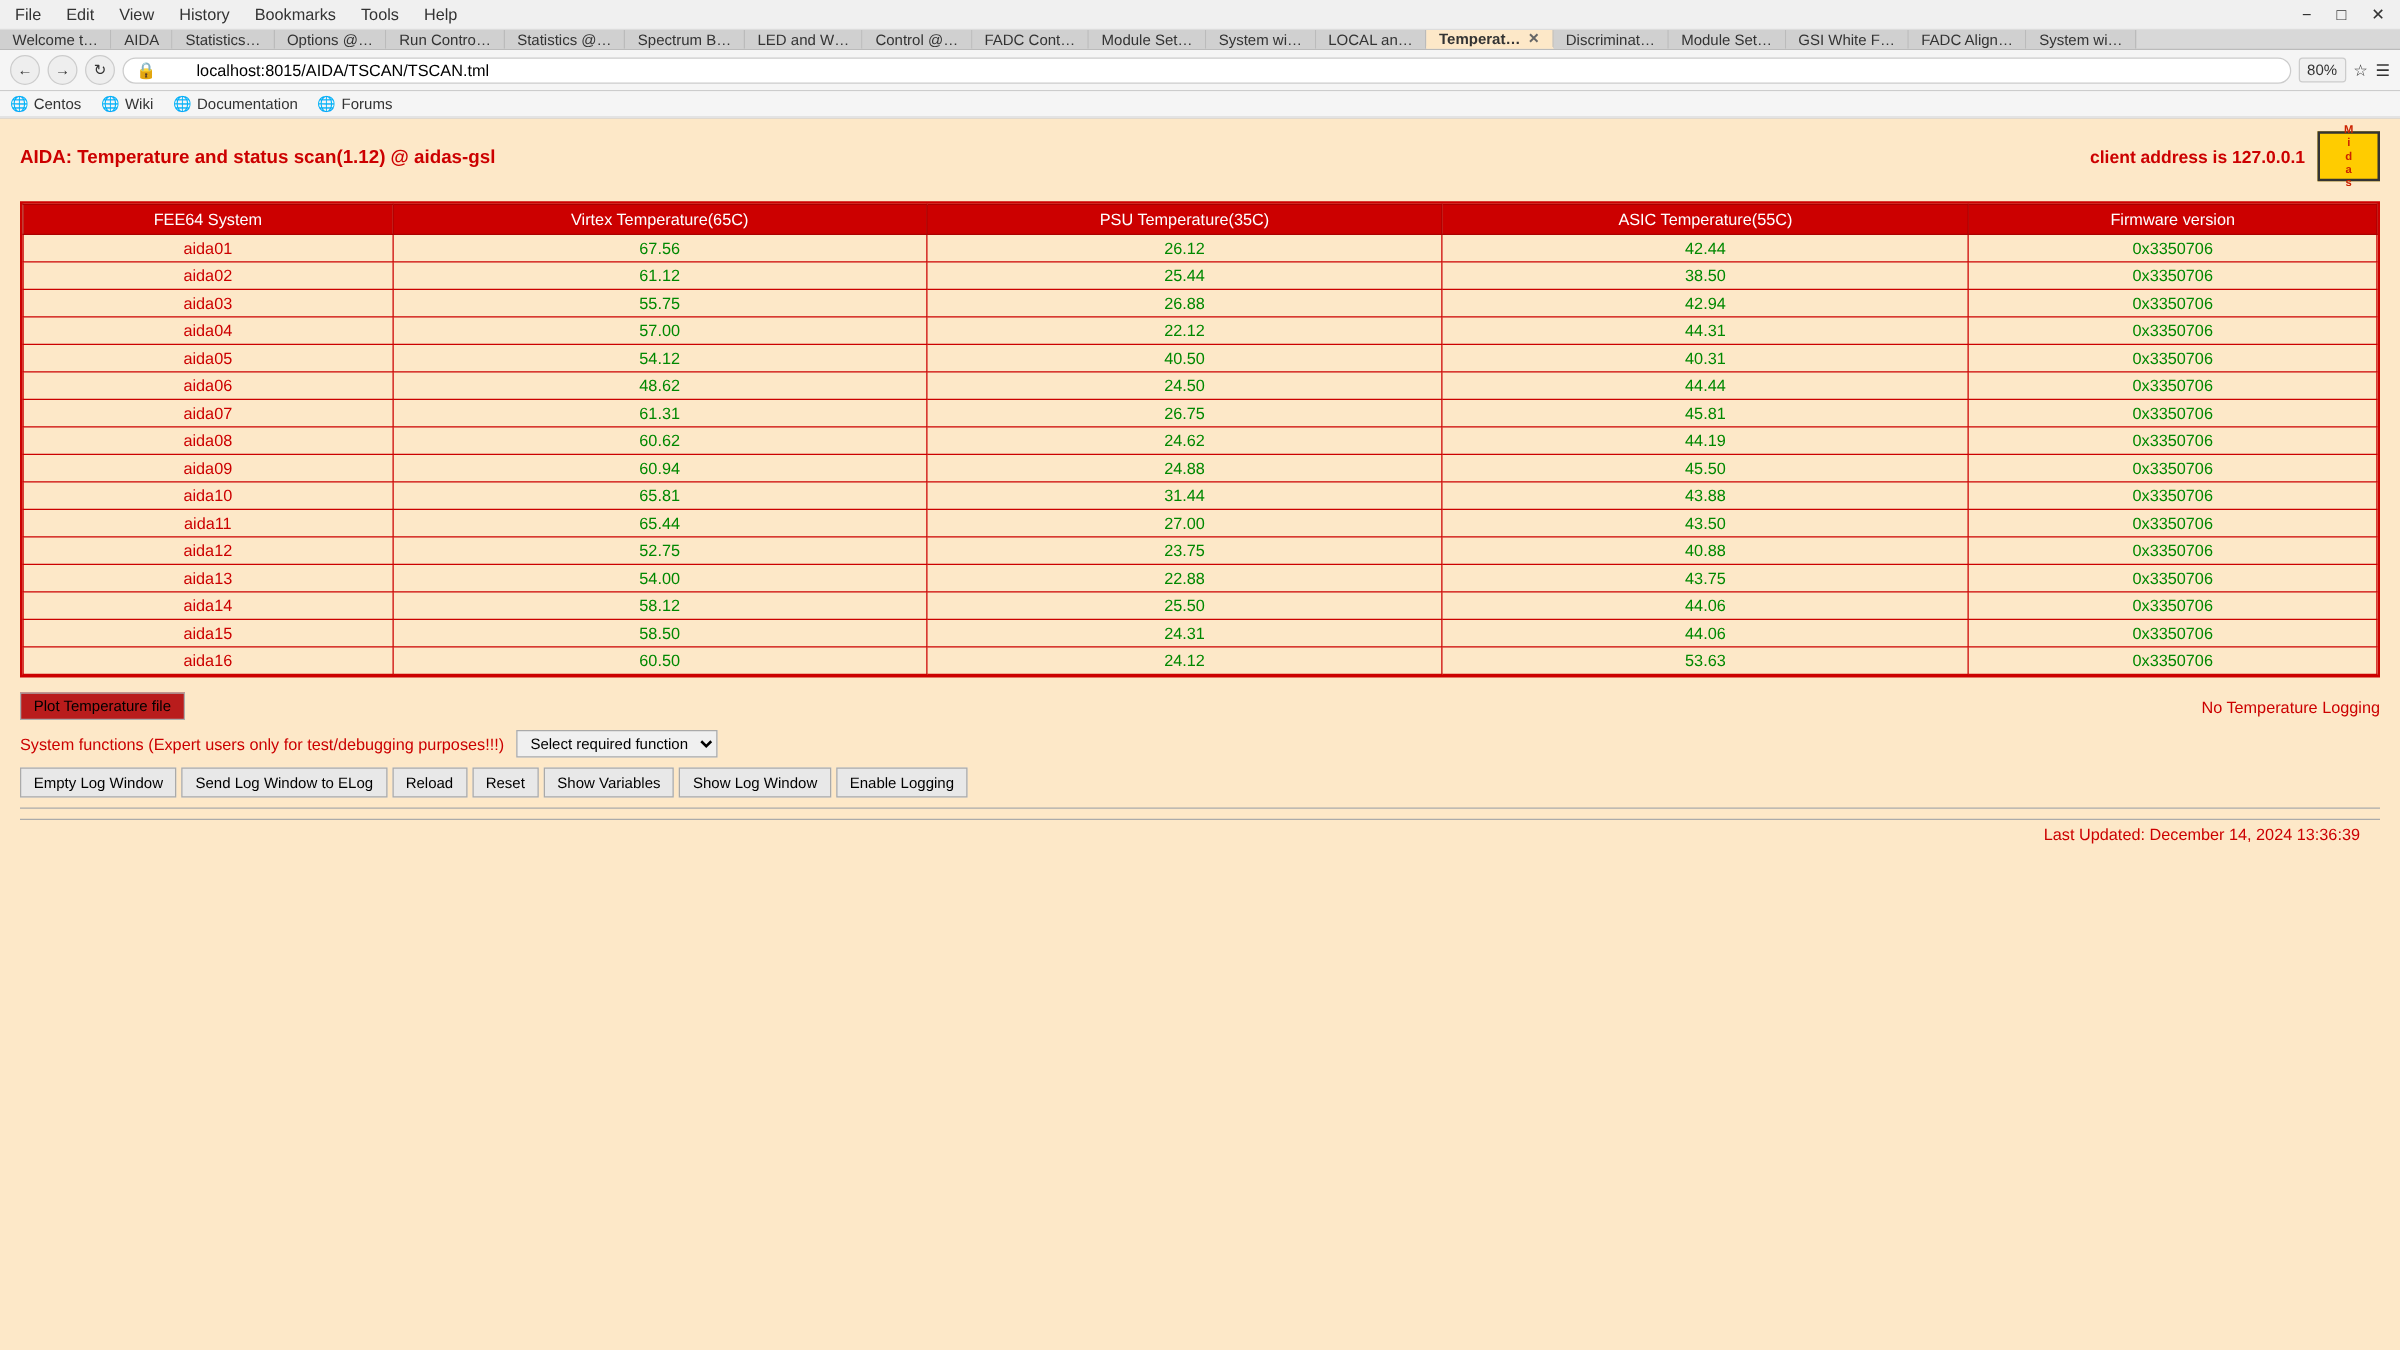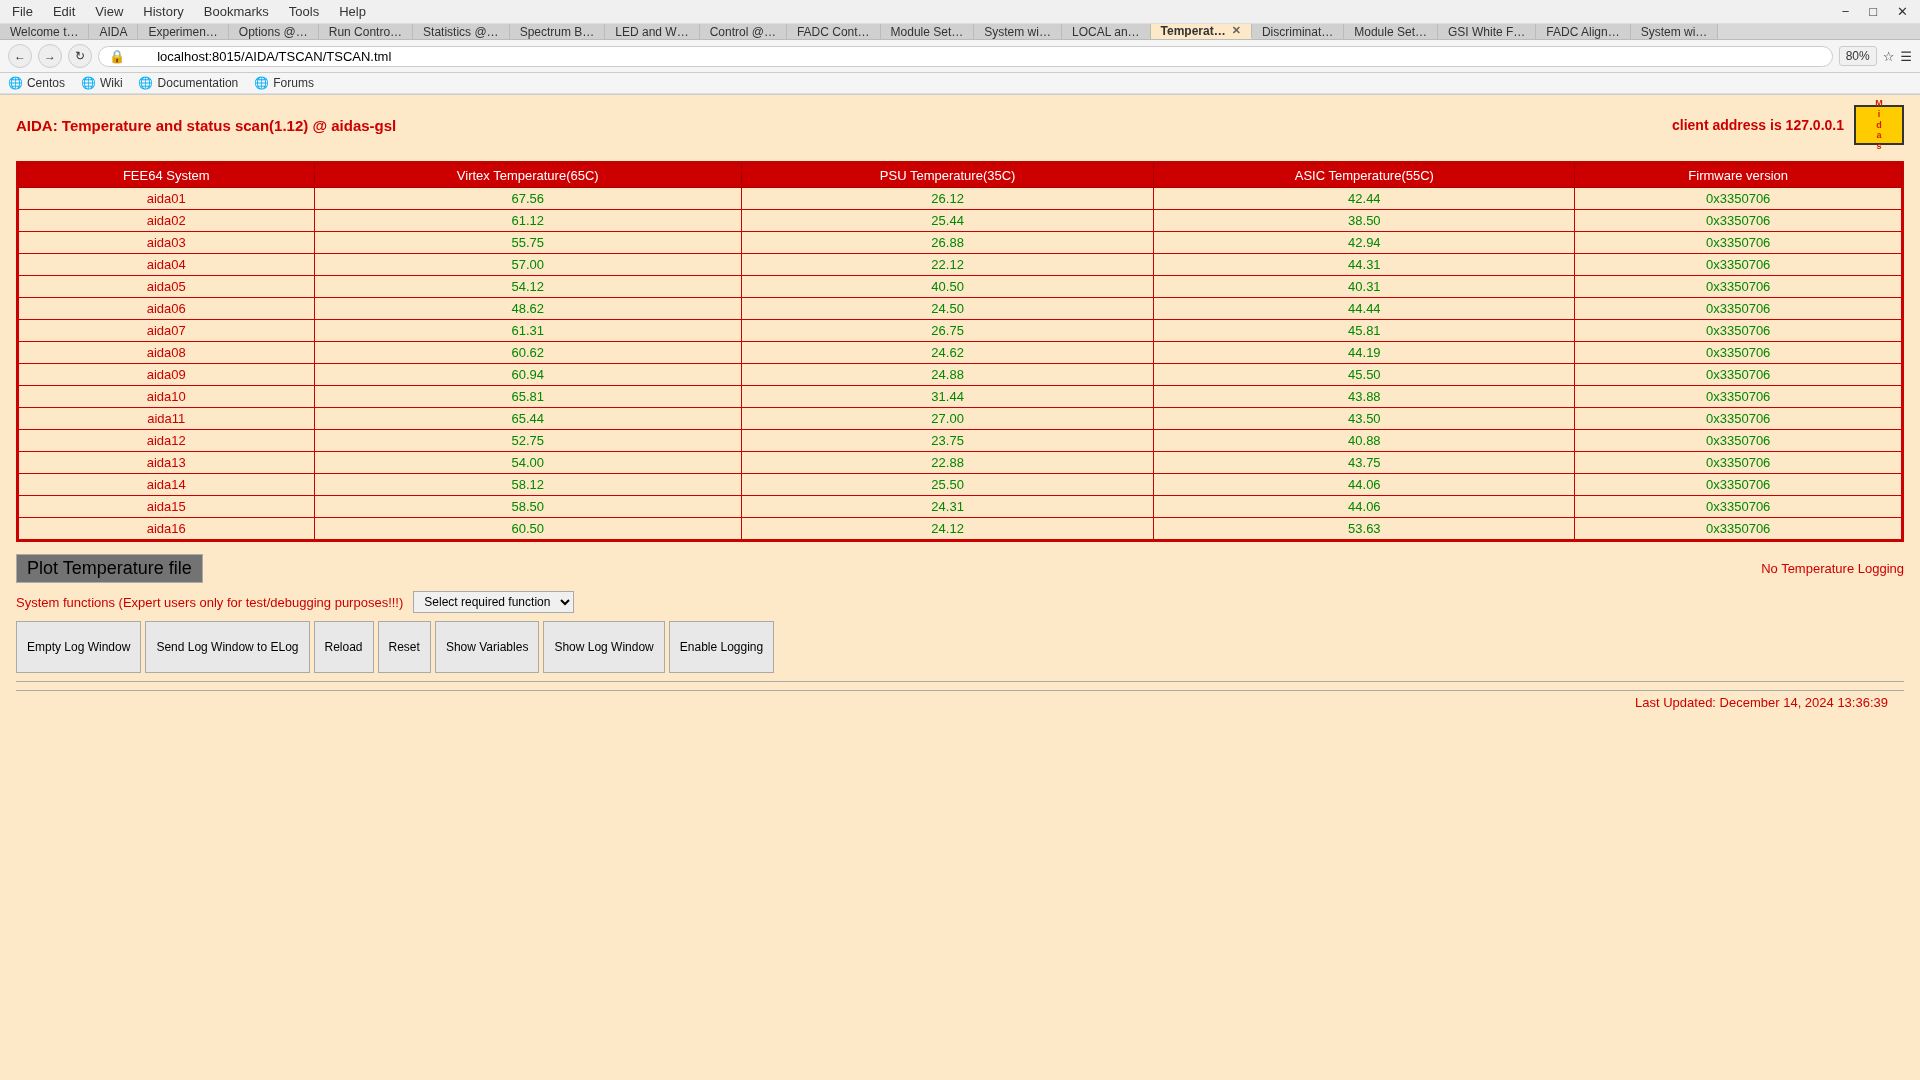--- a/index.html
+++ b/index.html
@@ -192,23 +192,23 @@
       gap: 8px;
     }
     .plot-row {
       display: flex;
       justify-content: space-between;
       align-items: center;
     }
     .plot-btn {
       padding: 3px 10px;
       border: 1px solid #aaa;
-      background: #737373;
+      background: #b91c1c;
       cursor: pointer;
-      font-size: 18px;
+      font-size: 12px;
     }
     .no-logging {
       color: #cc0000;
       font-size: 13px;
     }
     .system-functions-row {
       display: flex;
       align-items: center;
       gap: 10px;
     }
@@ -221,21 +221,21 @@
       font-size: 12px;
       border: 1px solid #aaa;
       background: #f0f0f0;
     }
     .buttons-row {
       display: flex;
       gap: 4px;
       flex-wrap: wrap;
     }
     .action-btn {
-      padding: 18px 10px;
+      padding: 4px 10px;
       border: 1px solid #aaa;
       background: #e8e8e8;
       cursor: pointer;
       font-size: 12px;
     }
 
     .footer-bar {
       border-top: 1px solid #aaa;
       padding: 4px 16px;
       display: flex;
@@ -274,21 +274,21 @@
   </div>
 
   <div class="tab-bar">
     <div class="tab">
         <span>Welcome t…</span>
       </div>
     <div class="tab">
         <span>AIDA</span>
       </div>
     <div class="tab">
-        <span>Experimen…</span>
+        <span>Statistics…</span>
       </div>
     <div class="tab">
         <span>Options @…</span>
       </div>
     <div class="tab">
         <span>Run Contro…</span>
       </div>
     <div class="tab">
         <span>Statistics @…</span>
       </div>

